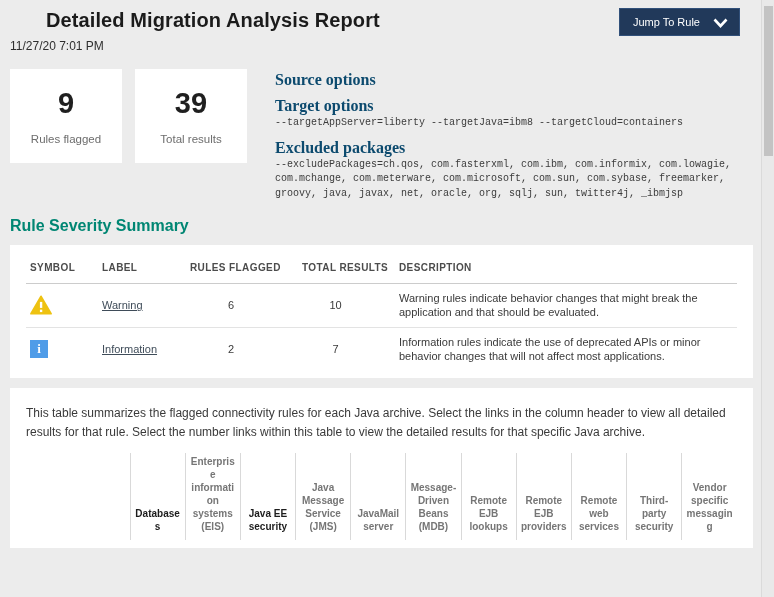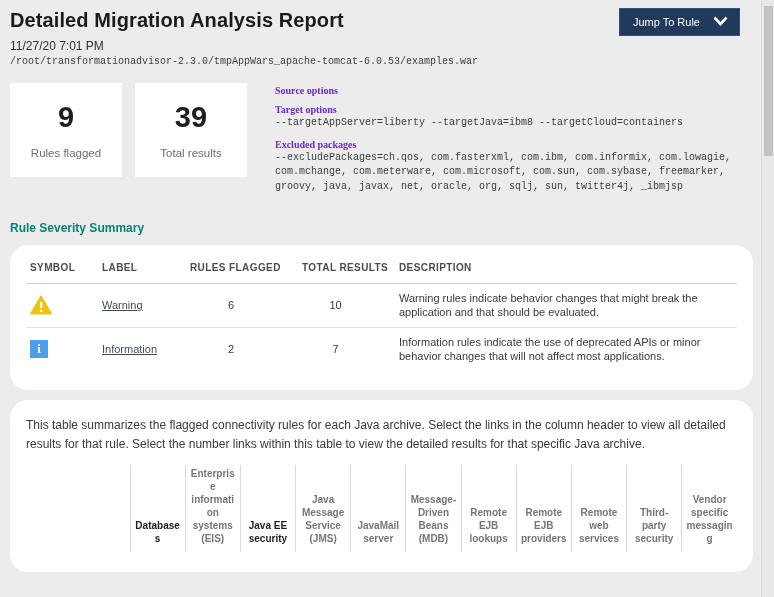--- a/index.html
+++ b/index.html
@@ -7,49 +7,49 @@
   body {
     background: #ececec;
     font-family: "Liberation Sans", sans-serif;
     color: #262626;
     overflow: hidden;
     position: relative;
   }
   .content { padding: 9px 21px 0 10px; position: relative; }
 
   
-  h1 { font-size: 20px; font-weight: bold; color: #1b1b1b; letter-spacing: .1px; }
+  h1 { font-size: 20px; font-weight: bold; color: #1b1b1b; letter-spacing: .1px; margin-left: 36px; }
   .ts { font-size: 12px; color: #2e2e2e; margin-top: 7px; }
   .path { font-family: "Liberation Mono", monospace; font-size: 10px; color: #3e3e3e; margin-top: 3px; }
   .jump-btn {
     position: absolute; top: 8px; right: 34px;
     background: #21395a; color: #fff; border: 1px solid #31507a;
-    display: flex; align-items: flex-start; gap: 13px;
+    display: flex; align-items: flex-end; gap: 13px;
     padding: 7px 11px 7px 13px; font-size: 11px;
     font-family: "Liberation Sans", sans-serif; cursor: pointer;
   }
   .jump-btn svg { display: block; }
 
   
   .summary { display: flex; align-items: flex-start; margin-top: 16px; }
   .card {
     width: 112px; height: 94px; background: #fff; margin-right: 13px;
     display: flex; flex-direction: column; align-items: center; justify-content: center;
     flex: none;
   }
   .card .num { font-size: 29px; font-weight: bold; color: #1f1f1f; }
   .card .lbl { font-size: 11.5px; color: #6d6d6d; margin-top: 13px; }
   .options { margin-left: 15px; width: 486px; padding-top: 2px; }
   .opt { margin-bottom: 8px; }
-  .opt .olabel { font-family: "Liberation Serif", serif; font-weight: bold; font-size: 10px; color: #6d28d9; }
+  .opt .olabel { font-family: "Liberation Serif", serif; font-weight: bold; font-size: 16px; color: #0c4a6e; }
   .opt .oval { font-family: "Liberation Mono", monospace; font-size: 10px; color: #3c3c3c; line-height: 1.45; margin-top: 1px; }
 
   
-  h2 { color: #008673; font-size: 12px; font-weight: bold; margin-top: 19px; }
-  .panel { background: #fff; margin-top: 10px; padding: 12px 16px 20px 16px; border-radius: 18px; }
+  h2 { color: #008673; font-size: 16px; font-weight: bold; margin-top: 8px; }
+  .panel { background: #fff; margin-top: 10px; padding: 12px 16px 8px 16px; }
 
   
   table { border-collapse: collapse; width: 100%; }
   .sev th {
     text-align: left; font-size: 10px; font-weight: bold; color: #4c4c4c;
     letter-spacing: .4px; padding: 5px 4px 10px 4px; border-bottom: 1px solid #cccccc;
   }
   .sev td { font-size: 11px; color: #3a3a3a; padding: 7px 4px; border-bottom: 1px solid #e3e3e3; vertical-align: middle; }
   .sev tr:last-child td { border-bottom: none; }
   .sev .num-c { text-align: center; padding-right: 26px; }
@@ -93,21 +93,20 @@
 <div class="content">
 
   <h1>Detailed Migration Analysis Report</h1>
   <button class="jump-btn">
     <span>Jump To Rule</span>
     <svg width="15" height="10" viewBox="0 0 15 10">
       <polyline points="1.5,1.5 7.5,8 13.5,1.5" fill="none" stroke="#ffffff" stroke-width="2.6"></polyline>
     </svg>
   </button>
   <div class="ts">11/27/20 7:01 PM</div>
-  <div class="path">/root/transformationadvisor-2.3.0/tmpAppWars_apache-tomcat-6.0.53/examples.war</div>
 
   <div class="summary">
     <div class="card">
       <div class="num">9</div>
       <div class="lbl">Rules flagged</div>
     </div>
     <div class="card">
       <div class="num">39</div>
       <div class="lbl">Total results</div>
     </div>

